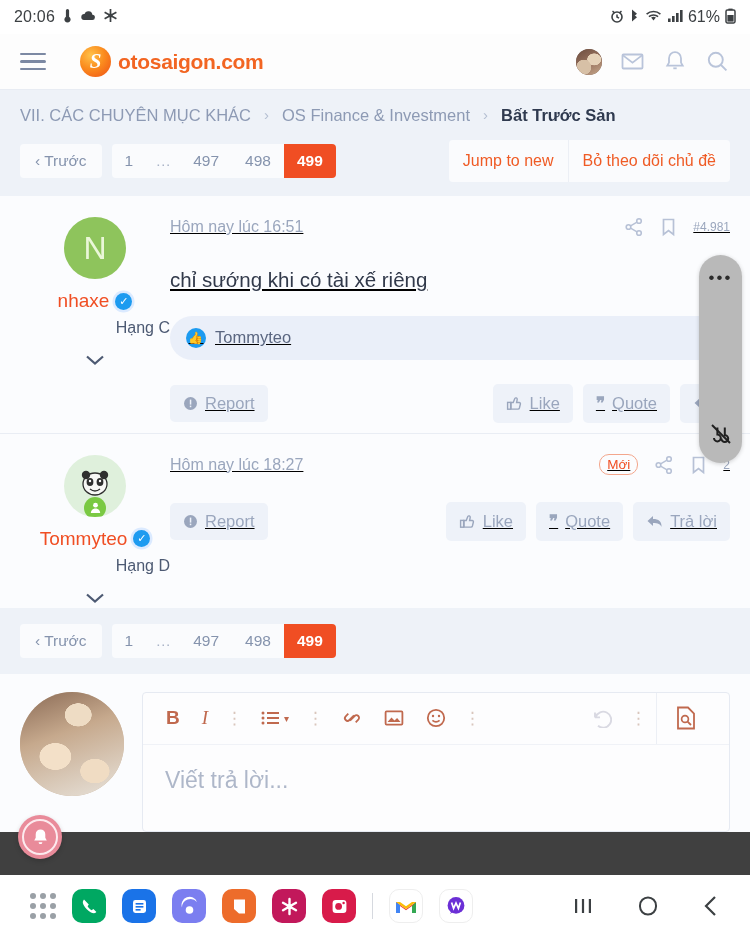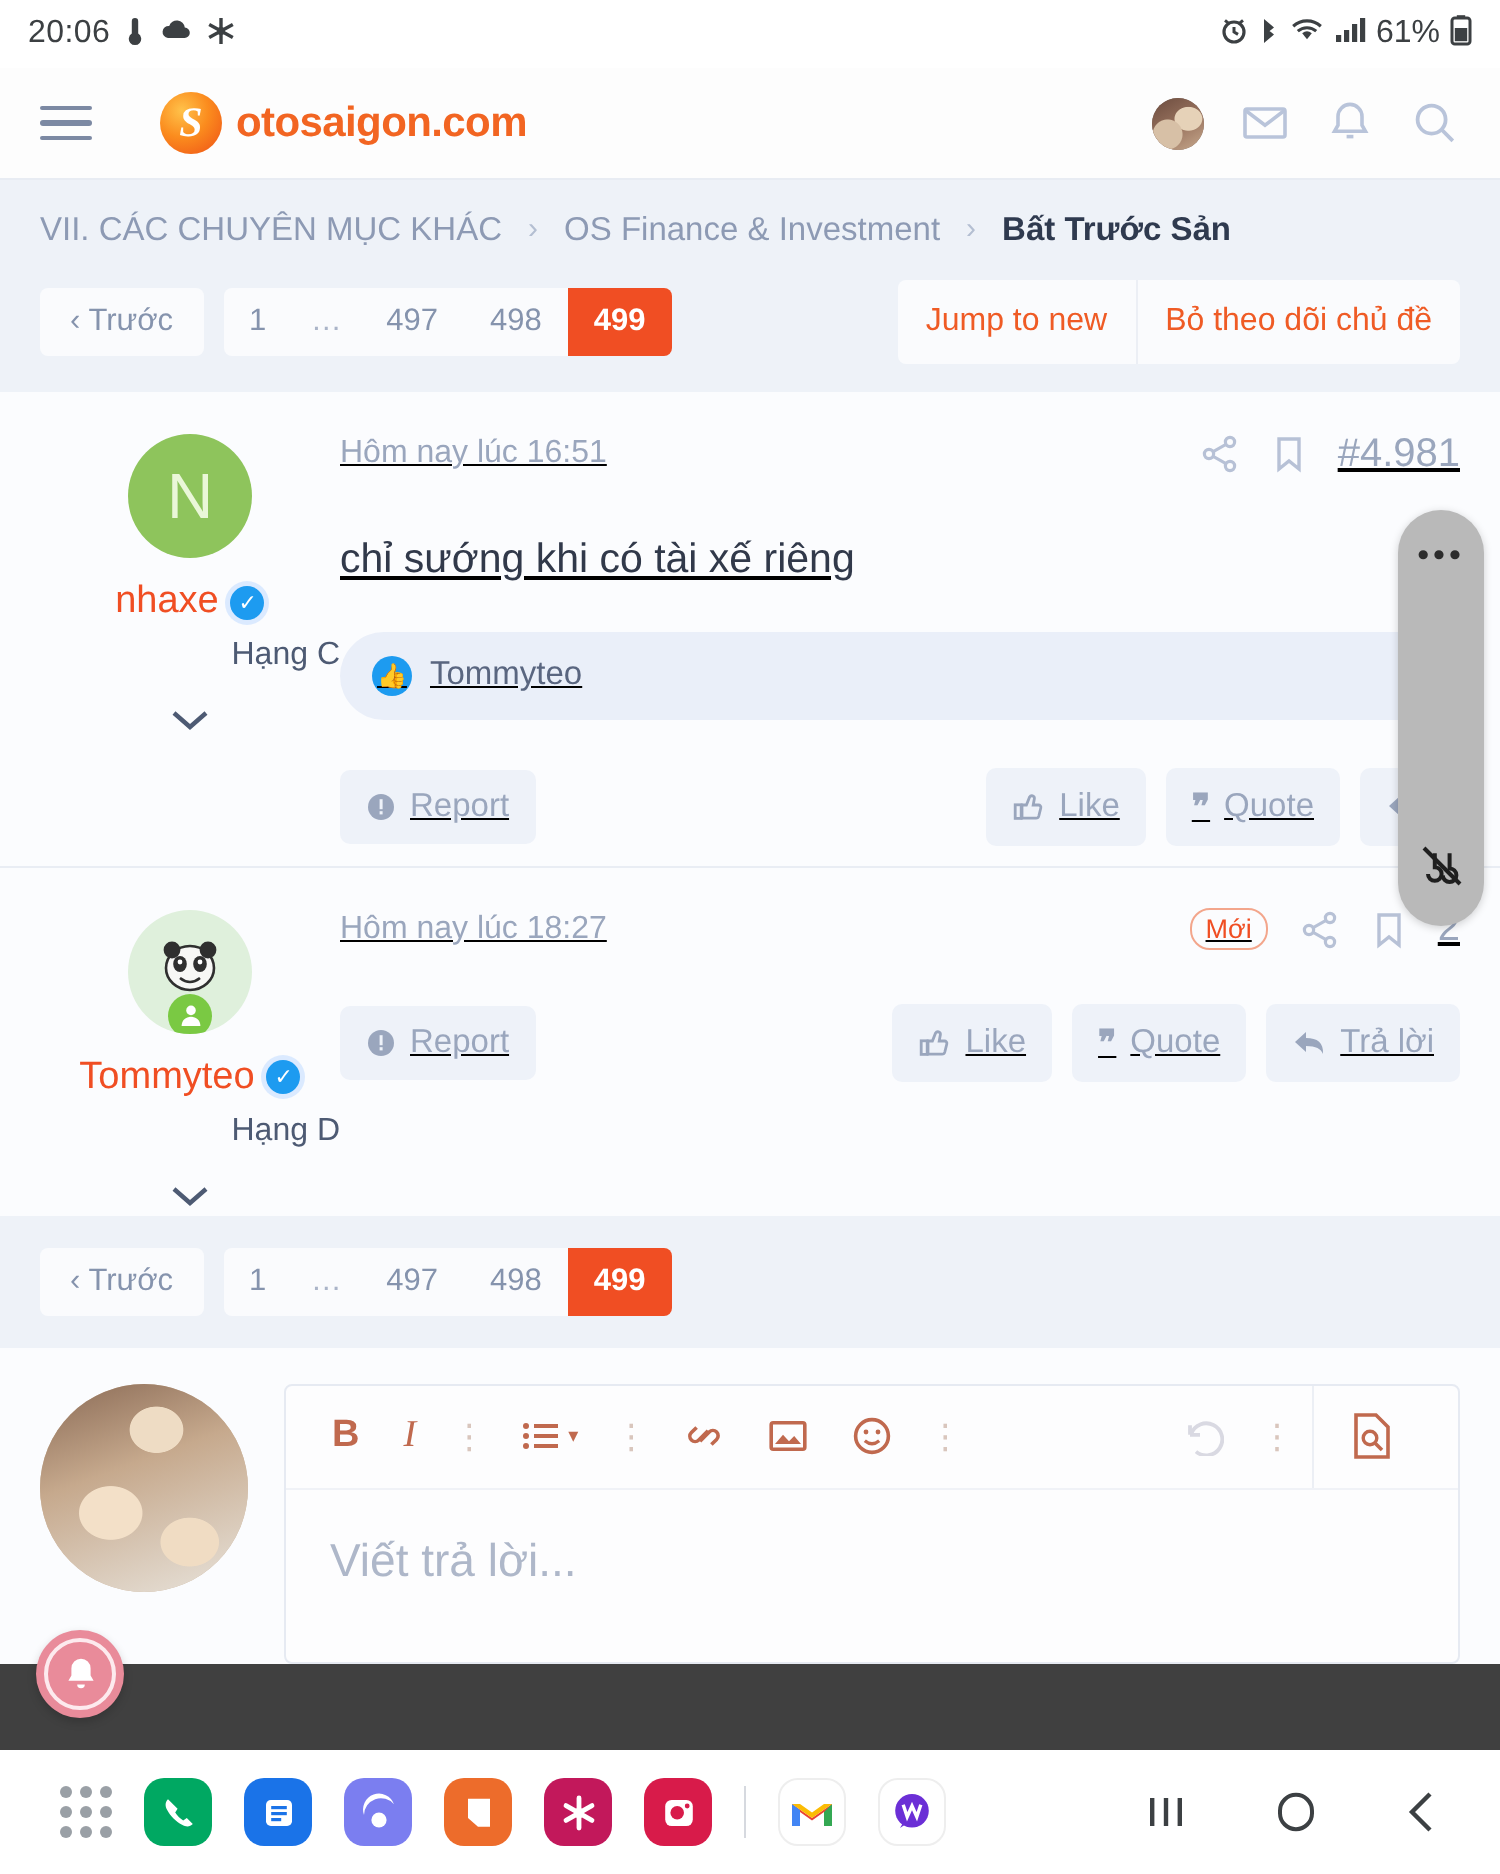--- a/index.html
+++ b/index.html
@@ -123,21 +123,21 @@
 
   .pbody { flex: 1; min-width: 0; padding-bottom: 10px; text-decoration: underline; }
   .pmeta { display: flex; align-items: center; gap: 14px; height: 26px; }
   .ptime { font-size: 16px; color: #9aa6bd; }
   .pmeta-right { margin-left: auto; display: flex; align-items: center; gap: 16px; }
   .badge-new {
     color: #f04e23; border: 1px solid #f3a68c; border-radius: 10px;
     font-size: 13.5px; padding: 2px 7px;
   }
   .mico { color: #b7c1d6; display: flex; align-items: center; }
-  .pnum { font-size: 20px; color: #9aa6bd; }
+  .pnum { font-size: 12px; color: #9aa6bd; }
   .ptext {
     margin-top: 24px; font-size: 20.5px; line-height: 1.55; color: #31394a;
   }
   .reactions {
     margin-top: 20px; background: #eaeff9; border-radius: 24px;
     height: 44px; display: flex; align-items: center; gap: 9px; padding: 0 16px;
   }
   .react-ico {
     width: 20px; height: 20px; border-radius: 50%; background: #1d9bf0;
     display: flex; align-items: center; justify-content: center;

